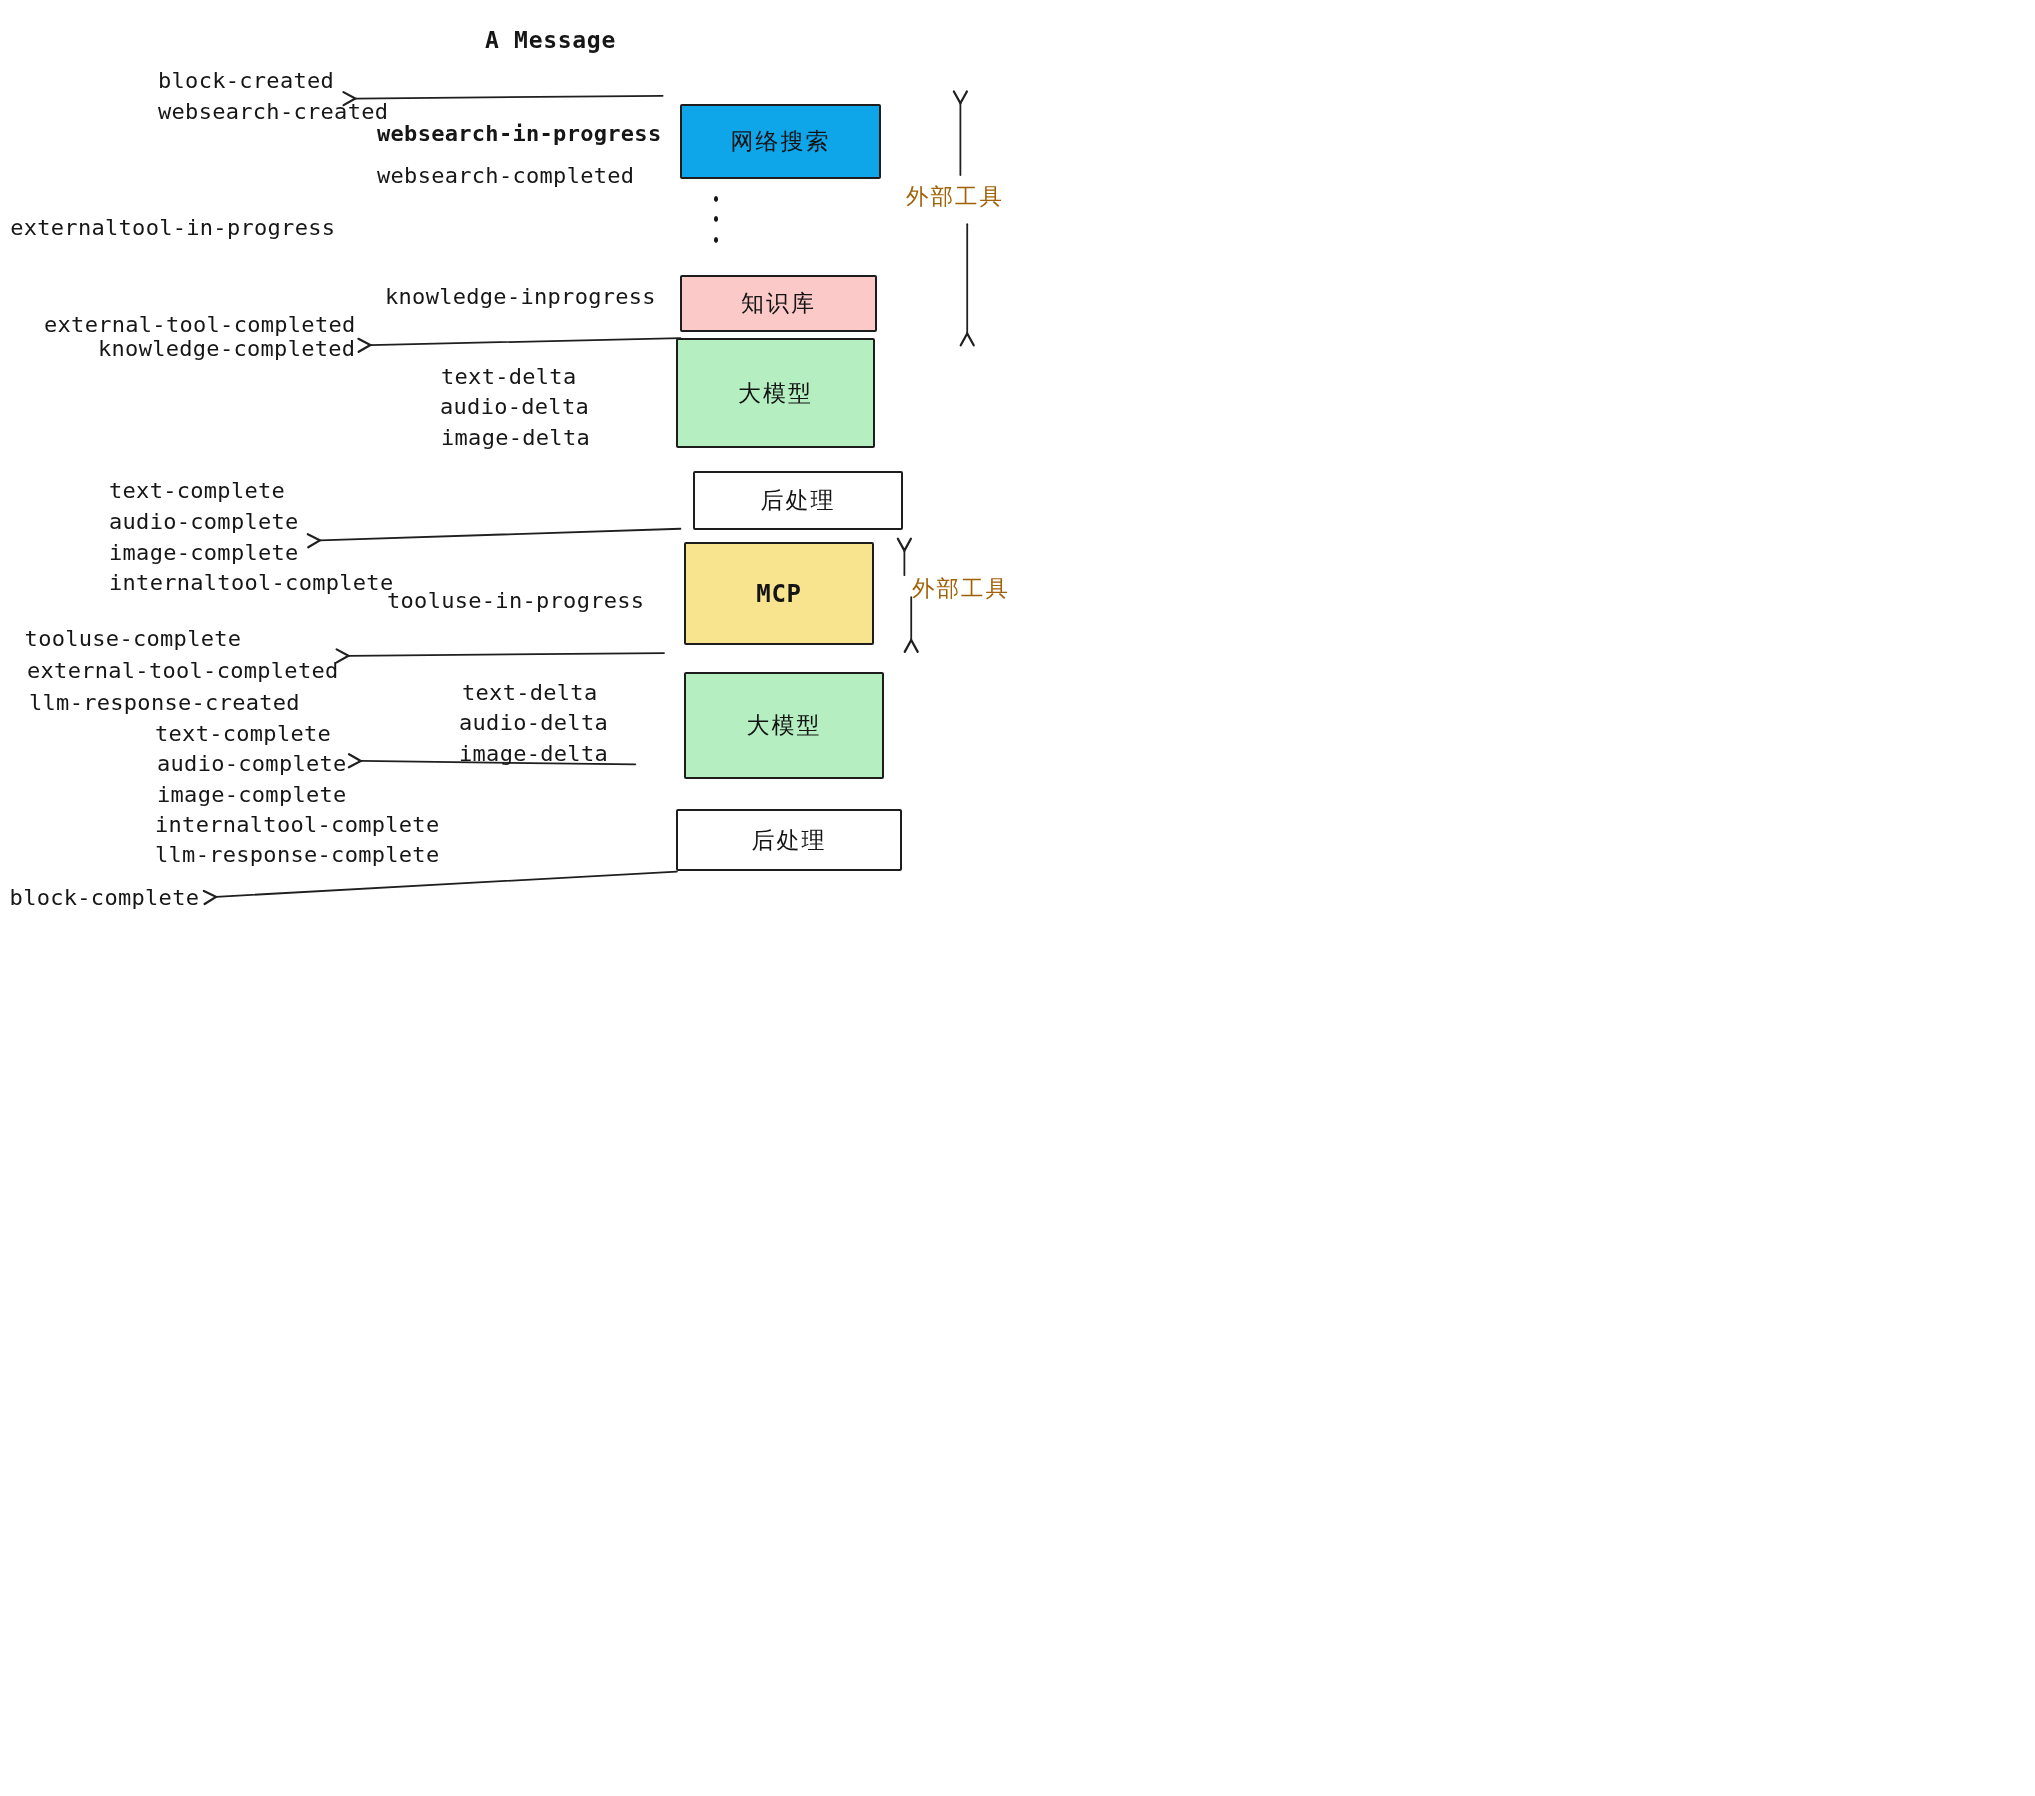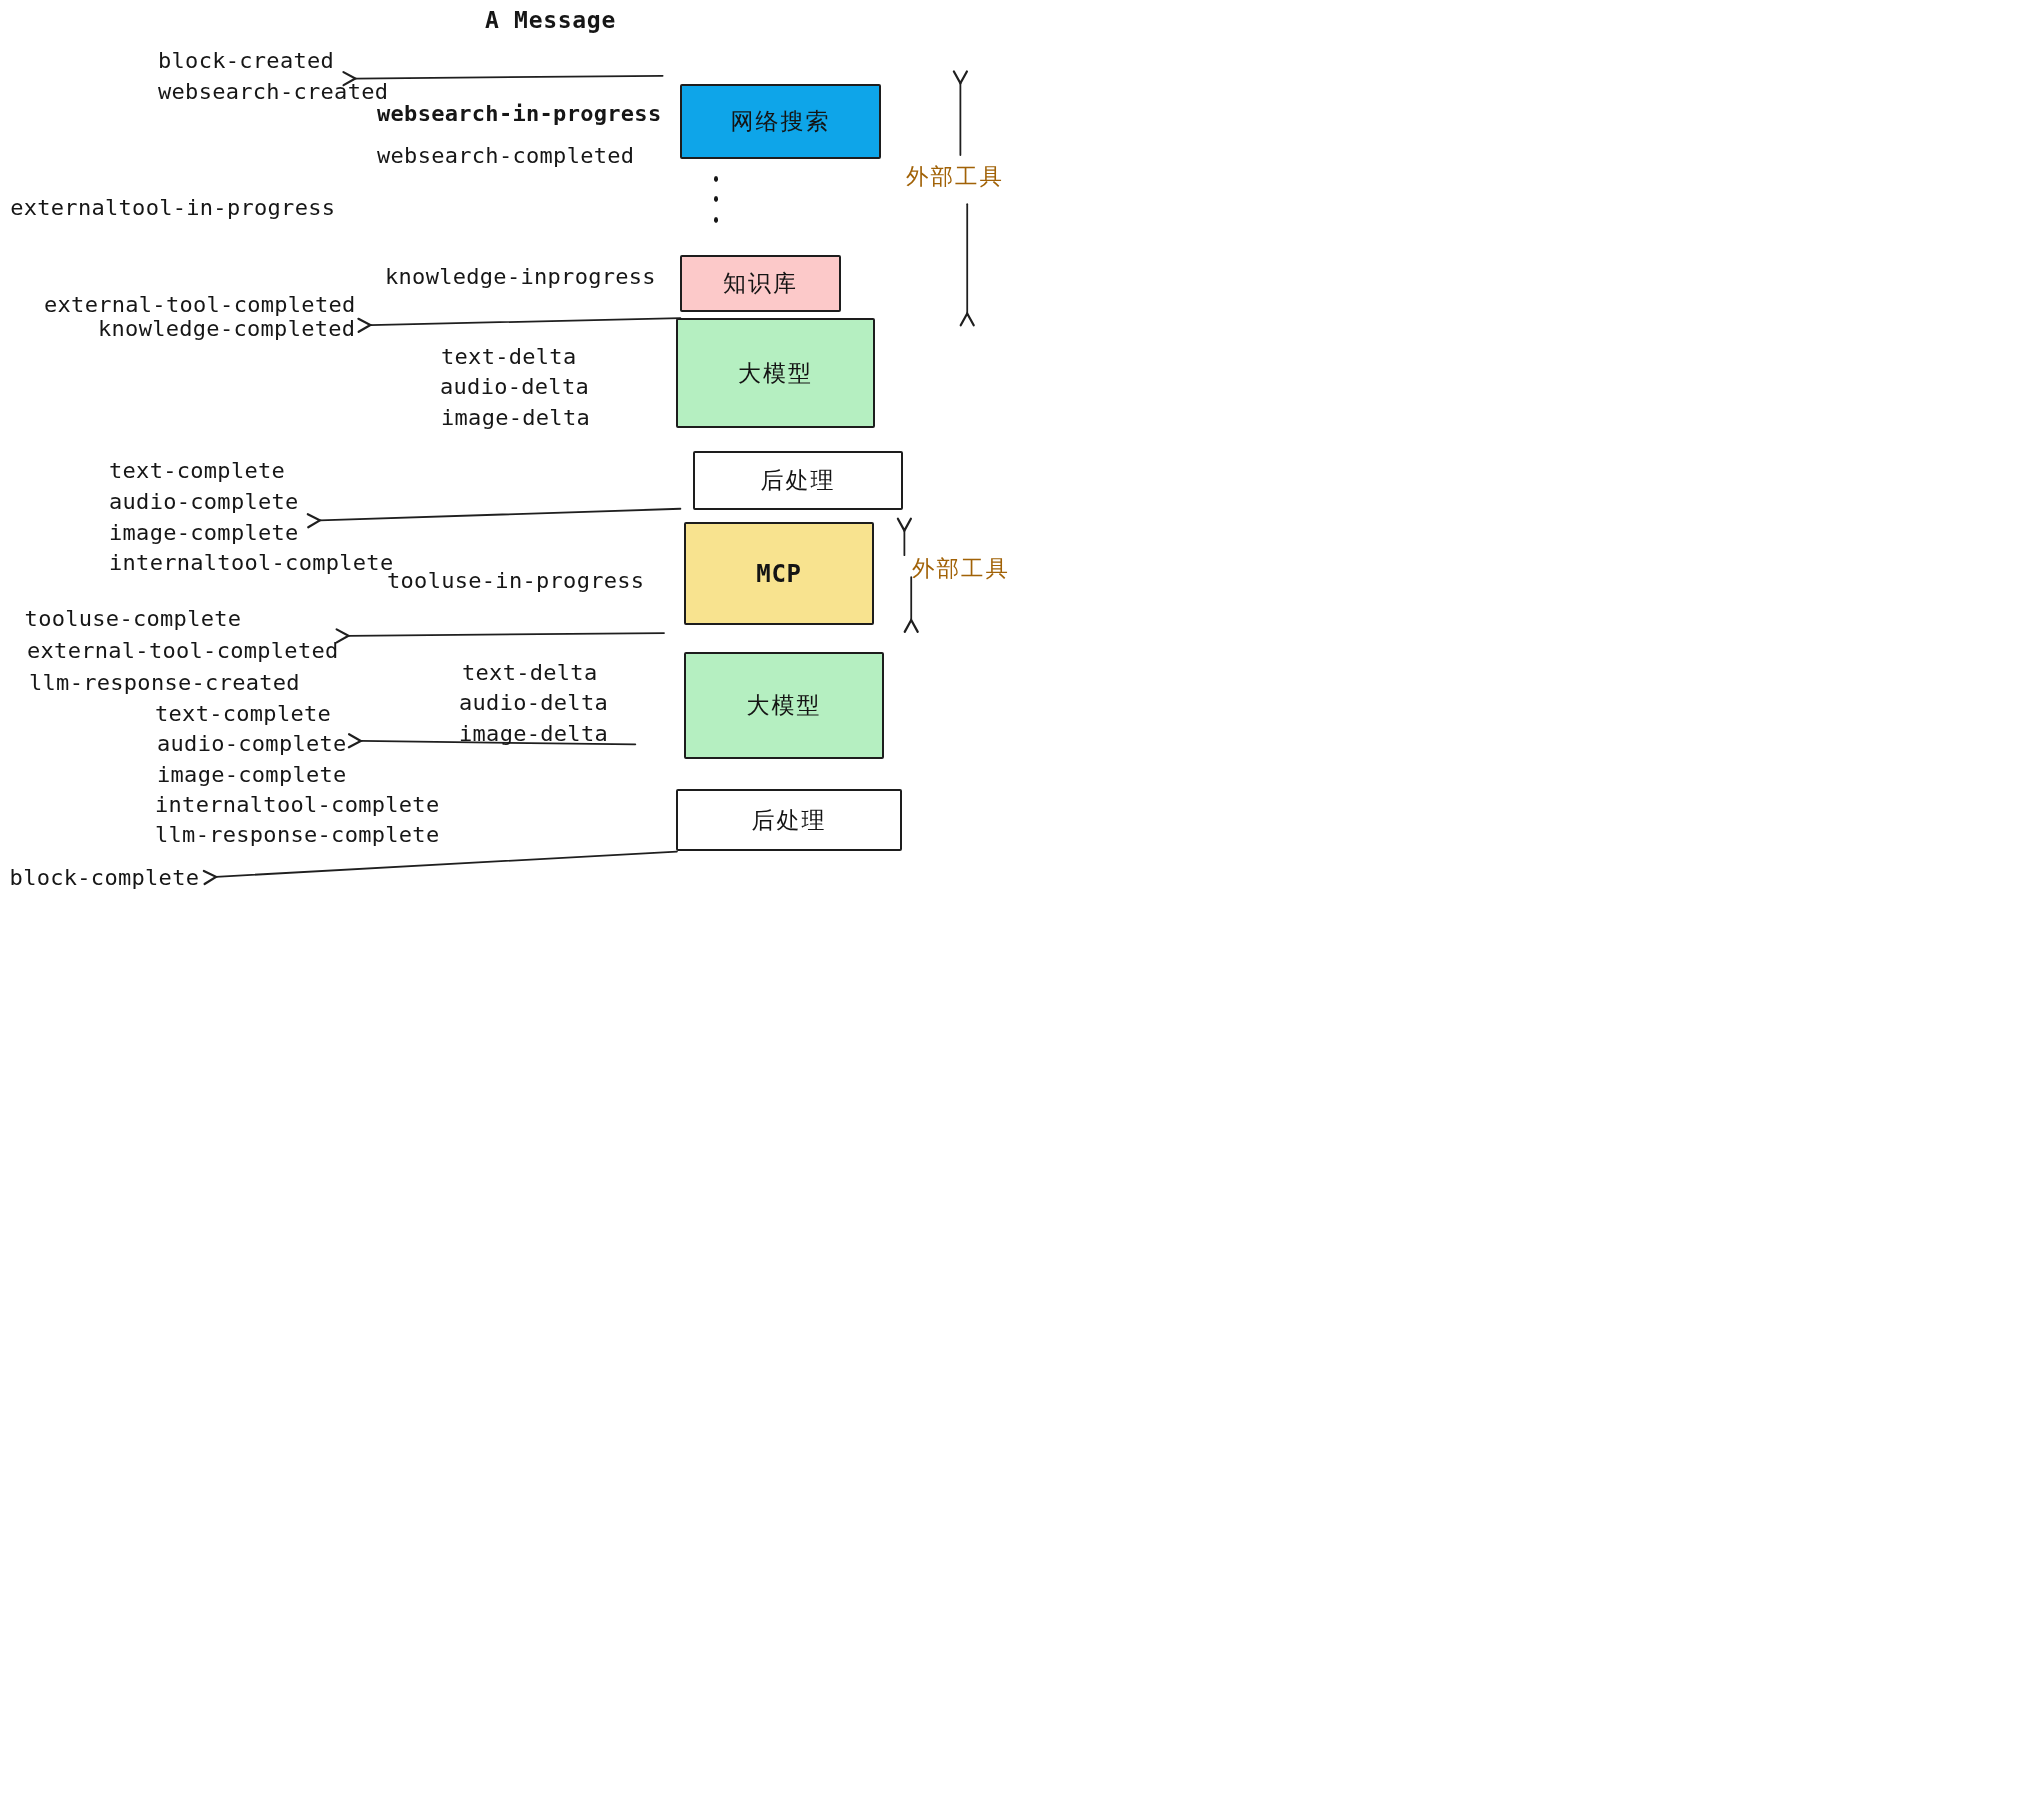--- a/index.html
+++ b/index.html
@@ -3,20 +3,21 @@
 <meta charset="utf-8">
 <style>
   html,body{margin:0;padding:0;background:#ffffff;}
   .page{
     position:relative;
     width:1018px;height:898px;
     background:#ffffff;
     overflow:hidden;
     font-family:"DejaVu Sans Mono","Liberation Mono",monospace;
     color:#161616;
+    margin-top:20px;
   }
   .title{
     position:absolute;
     left:485px;top:6.8px;
     font-size:23px;font-weight:700;
     letter-spacing:0.7px;
     white-space:nowrap;
   }
   .ev{
     position:absolute;
@@ -81,21 +82,21 @@
       <line x1="1334" y1="845" x2="1334" y2="908" marker-end="url(#ah)"></line>
     </g>
   </svg>
 
   <div class="title">A Message</div>
 
   <div class="box" style="left: 680px; top: 84px; width: 201px; height: 75px; background: #0ea5e9;">
     <span>网络搜索</span>
   </div>
 
-  <div class="box" style="left: 680px; top: 255px; width: 161px; height: 57px; background: rgb(252, 201, 201);">
+  <div class="box" style="left: 680px; top: 255px; width: 197px; height: 57px; background: rgb(252, 201, 201);">
     <span>知识库</span>
   </div>
 
   <div class="box" style="left: 676px; top: 318px; width: 199px; height: 110px; background: rgb(181, 239, 193);">
     <span>大模型</span>
   </div>
 
   <div class="box" style="left: 693px; top: 451px; width: 210px; height: 59px; background: rgb(255, 255, 255);">
     <span>后处理</span>
   </div>

